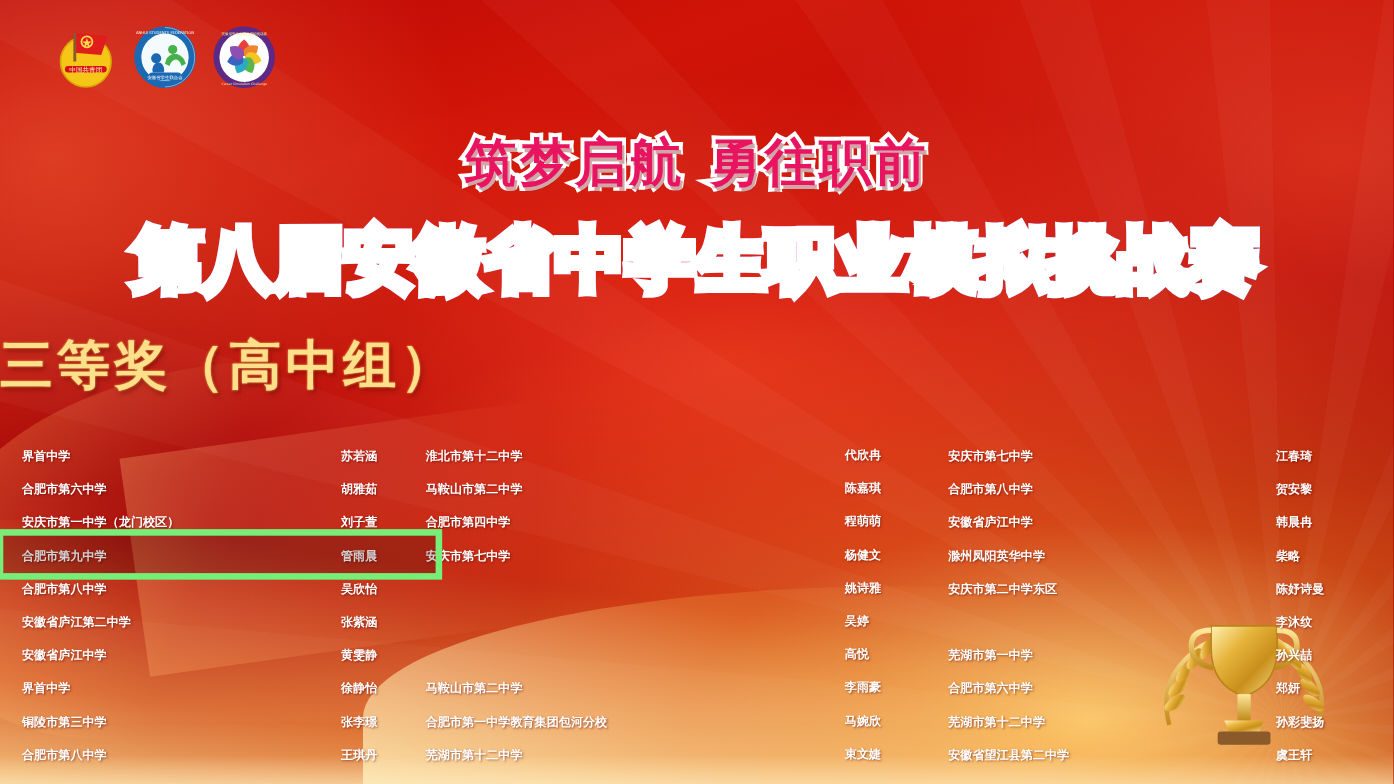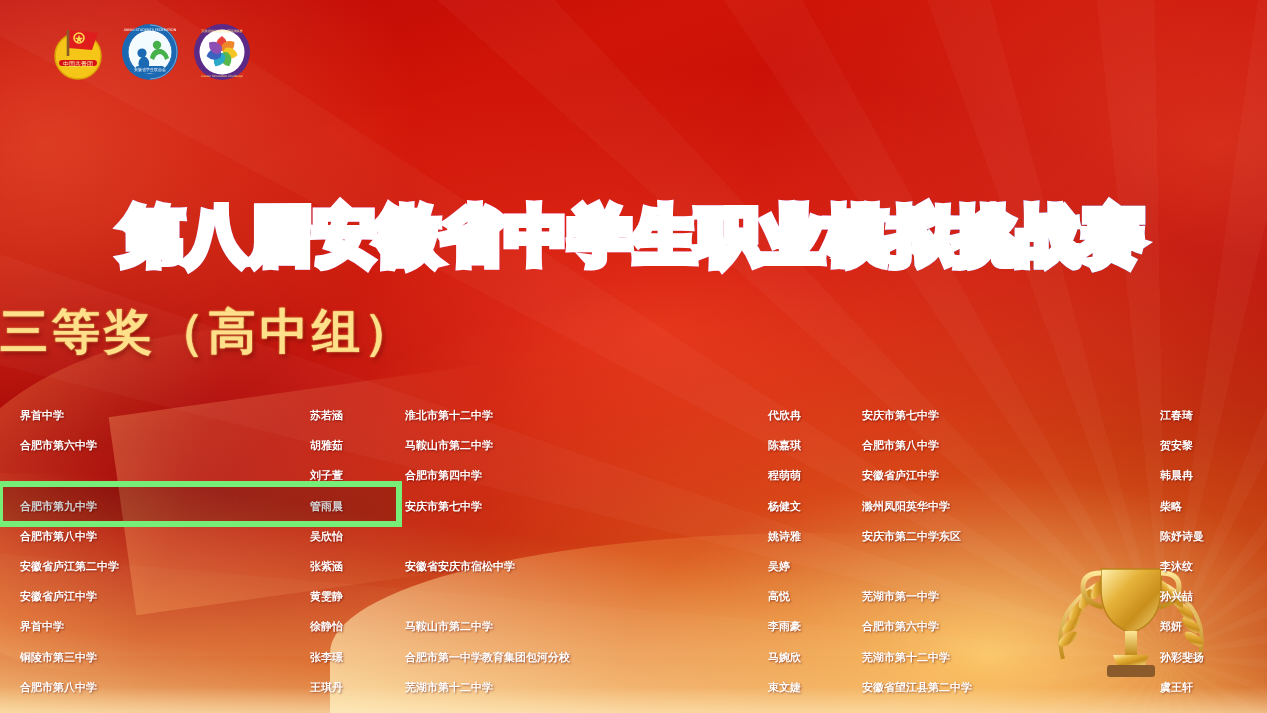--- a/index.html
+++ b/index.html
@@ -83,22 +83,22 @@
     text-shadow:0 0 2px #ffd76a, 2px 3px 5px rgba(100,0,0,.55);
   }
 
   
   .list{position:absolute;left:0;top:400px;width:1267px;}
   .row{height:30.2px;position:relative;}
   .cell{position:absolute;top:4px;color:#ffffff;font-weight:bold;font-size:11px;
         white-space:nowrap;text-shadow:1px 1px 2px rgba(90,0,0,.55);line-height:22px;}
   .c1{left:20px;}
   .c2{left:310px;}
-  .c3{left:405px;text-align:center;}
-  .c4{left:768px;}
+  .c3{left:387px;text-align:center;}
+  .c4{left:768px;font-family:Liberation Mono, monospace;}
   .c5{left:862px;}
   .c6{left:1160px;}
 
   
   .trophy{position:absolute;right:56px;bottom:22px;width:160px;height:150px;pointer-events:none;}
 
   
   .highlight{
     position:absolute;left:-3px;top:481px;width:405px;height:46px;
     border:6px solid #77ee77;background:rgba(0,0,0,0.18);
@@ -162,20 +162,23 @@
             <path d="M0 -16 q7 5 4 13 q-5 4 -9 0 q-3-8 5-13z" fill="#57b74c" transform="rotate(153)"></path>
             <path d="M0 -16 q7 5 4 13 q-5 4 -9 0 q-3-8 5-13z" fill="#2aa9c9" transform="rotate(204)"></path>
             <path d="M0 -16 q7 5 4 13 q-5 4 -9 0 q-3-8 5-13z" fill="#3a63c0" transform="rotate(255)"></path>
             <path d="M0 -16 q7 5 4 13 q-5 4 -9 0 q-3-8 5-13z" fill="#8e4fb5" transform="rotate(306)"></path>
           </g>
         </g>
       </svg>
     </div>
   </div>
 
+  <div class="slogan">
+    <span>筑梦启航</span><span class="gap"></span><span>勇往职前</span>
+  </div>
 
   <div class="main-title-stroke">第八届安徽省中学生职业模拟挑战赛</div>
   <div class="main-title">第八届安徽省中学生职业模拟挑战赛</div>
 
   <div class="award">三等奖（高中组）</div>
 
   <div class="trophy">
     <svg width="160" height="150" viewBox="0 0 160 150">
       <defs>
         <linearGradient id="gold" x1="0" y1="0" x2="1" y2="1">
@@ -229,20 +232,21 @@
       </div>
       <div class="row">
         <div class="cell c1">合肥市第六中学</div>
         <div class="cell c2">胡雅茹</div>
         <div class="cell c3">马鞍山市第二中学</div>
         <div class="cell c4">陈嘉琪</div>
         <div class="cell c5">合肥市第八中学</div>
         <div class="cell c6">贺安黎</div>
       </div>
       <div class="row">
+        <div class="cell c1">安庆市第一中学（龙门校区）</div>
         <div class="cell c2">刘子萱</div>
         <div class="cell c3">合肥市第四中学</div>
         <div class="cell c4">程萌萌</div>
         <div class="cell c5">安徽省庐江中学</div>
         <div class="cell c6">韩晨冉</div>
       </div>
       <div class="row">
         <div class="cell c1">合肥市第九中学</div>
         <div class="cell c2">管雨晨</div>
         <div class="cell c3">安庆市第七中学</div>
@@ -253,21 +257,20 @@
       <div class="row">
         <div class="cell c1">合肥市第八中学</div>
         <div class="cell c2">吴欣怡</div>
         <div class="cell c4">姚诗雅</div>
         <div class="cell c5">安庆市第二中学东区</div>
         <div class="cell c6">陈妤诗曼</div>
       </div>
       <div class="row">
         <div class="cell c1">安徽省庐江第二中学</div>
         <div class="cell c2">张紫涵</div>
-        <div class="cell c3">安徽省安庆市宿松中学</div>
         <div class="cell c4">吴婷</div>
         <div class="cell c6">李沐纹</div>
       </div>
       <div class="row">
         <div class="cell c1">安徽省庐江中学</div>
         <div class="cell c2">黄雯静</div>
         <div class="cell c4">高悦</div>
         <div class="cell c5">芜湖市第一中学</div>
         <div class="cell c6">孙兴喆</div>
       </div>

